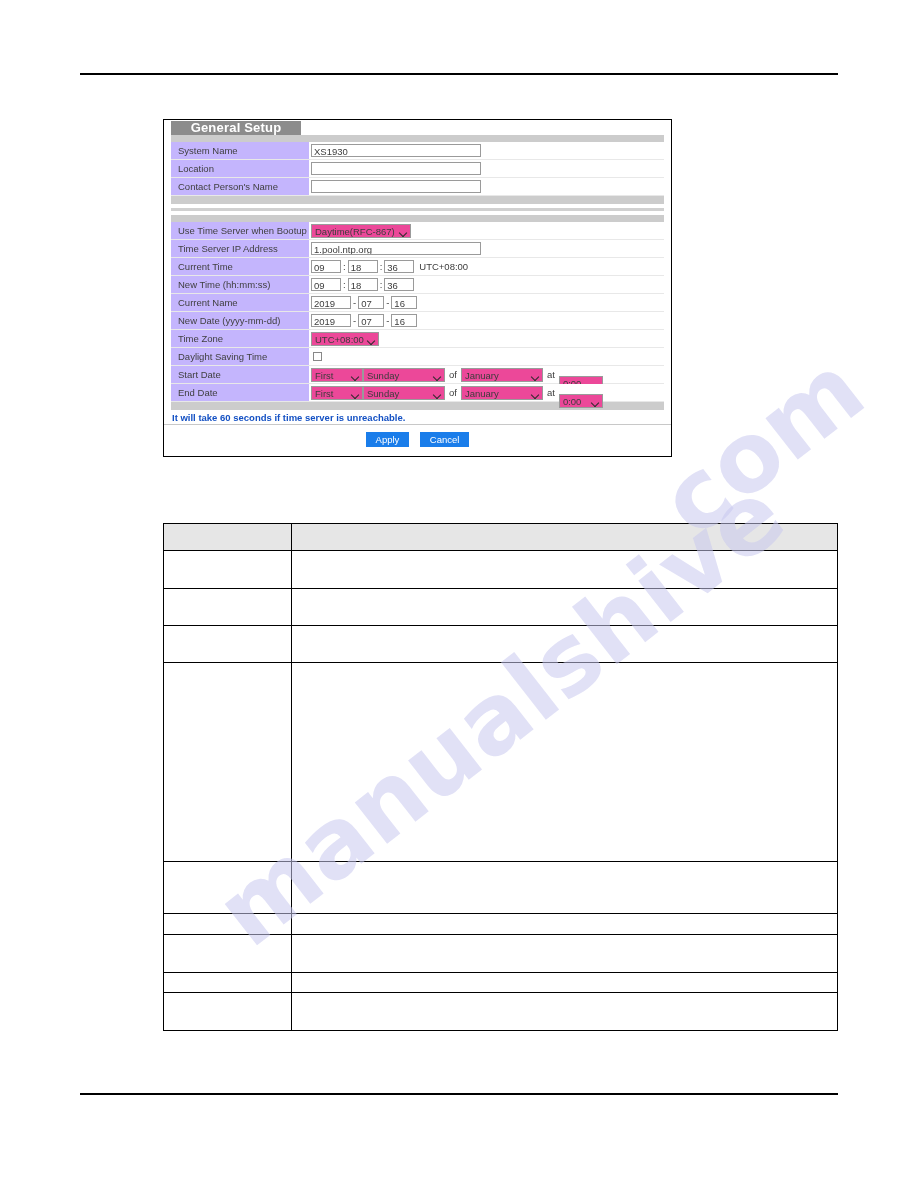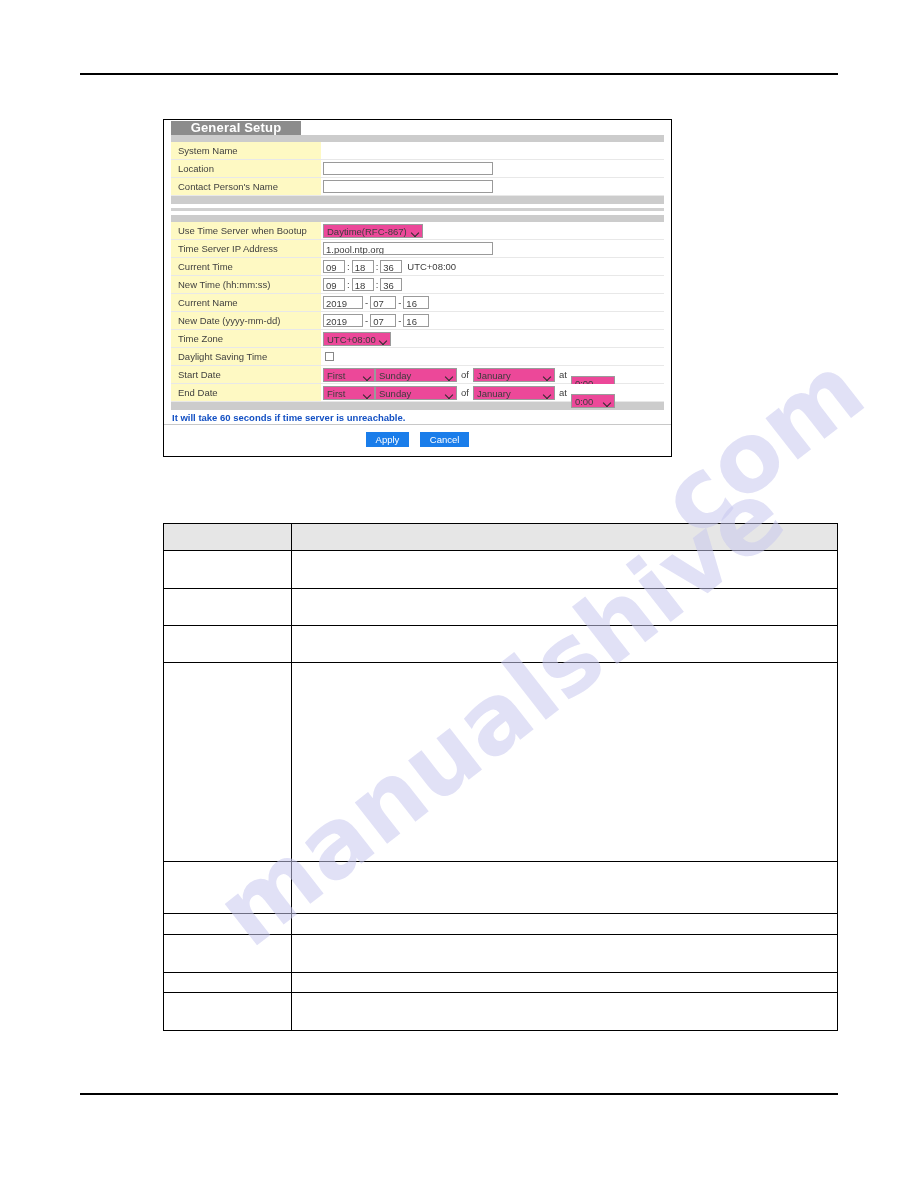--- a/index.html
+++ b/index.html
@@ -100,22 +100,22 @@
   }
 
   .frow {
     display: flex;
     align-items: stretch;
     height: 17px;
     background: #ffffff;
     border-bottom: 1px solid #e8e8e8;
   }
   .flabel {
-    width: 150px;
-    background: #fef9c3;
+    width: 138px;
+    background: #c4b5fd;
     color: #3f3f3f;
     font-size: 9.5px;
     line-height: 17px;
     padding-left: 7px;
     box-sizing: border-box;
     white-space: nowrap;
     overflow: hidden;
   }
   .fvalue {
     flex: 1;
@@ -134,21 +134,21 @@
     font-size: 9.5px;
     line-height: 13px;
     color: #3c3c3c;
     padding: 0 2px;
     box-sizing: border-box;
     font-family: "Liberation Sans", sans-serif;
     white-space: nowrap;
     overflow: hidden;
   }
   .txt-wide { width: 170px; }
-  .txt-num { width: 22px; }
+  .txt-num { width: 30px; }
   .txt-year { width: 40px; }
   .txt-sm { width: 26px; }
 
   .sep {
     font-size: 9.5px;
     color: #3c3c3c;
     padding: 0 2px;
   }
   .suffix {
     font-size: 9.5px;
@@ -277,20 +277,23 @@
 
   <div class="tabbar">
     <div class="tab">General Setup</div>
   </div>
 
   <div class="section">
     <div class="sec-pad"></div>
 
     <div class="frow">
       <div class="flabel">System Name</div>
+      <div class="fvalue">
+        <div class="txt txt-wide">XS1930</div>
+      </div>
     </div>
 
     <div class="frow">
       <div class="flabel">Location</div>
       <div class="fvalue">
         <div class="txt txt-wide"></div>
       </div>
     </div>
 
     <div class="frow">

